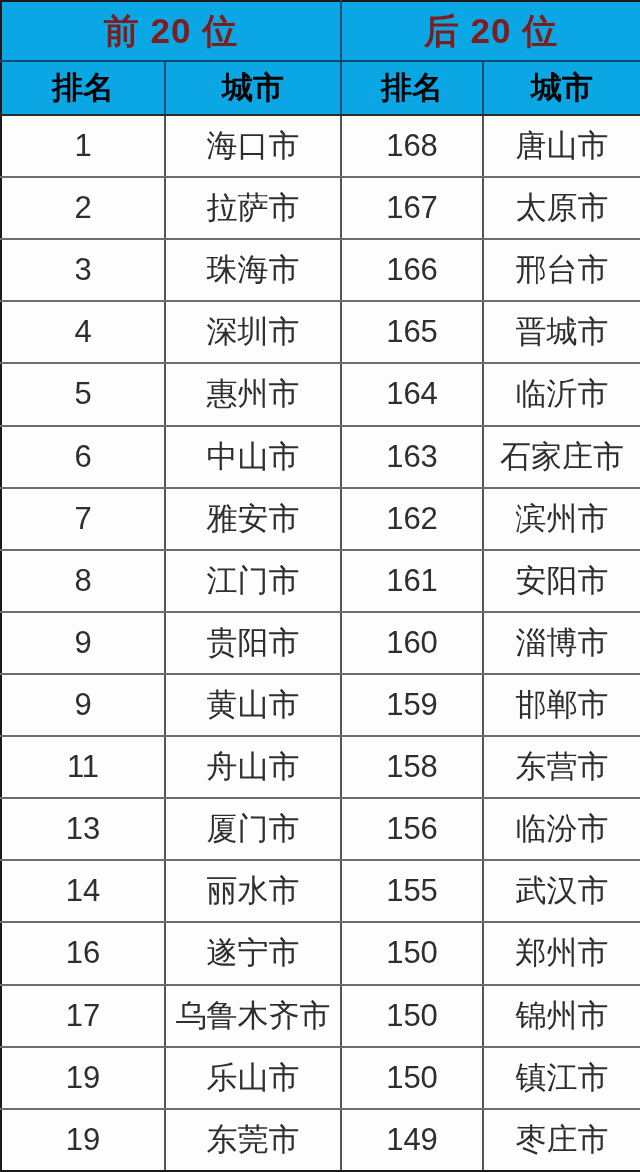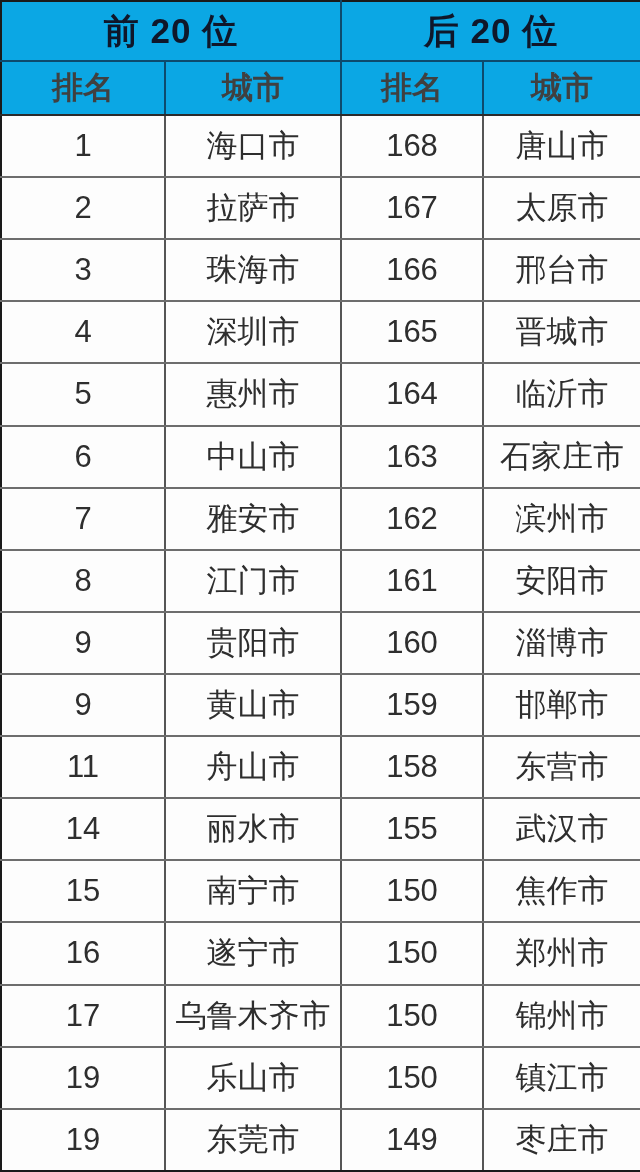--- a/index.html
+++ b/index.html
@@ -27,35 +27,35 @@
   col.c-city-r  { width: 158px; }
 
   th, td {
     text-align: center;
     vertical-align: middle;
     padding: 0;
   }
 
   tr.group-row th {
     background: #0ba7e4;
-    color: #0f172a;
+    color: #7f1d1d;
     font-size: 35px;
     font-weight: bold;
     height: 58px;
     letter-spacing: 1px;
     border: 2px solid #0d4a6d;
     border-top-color: #1a1a1a;
     text-align: center;
   }
   tr.group-row th:first-child { border-left-color: #1a1a1a; }
   tr.group-row th:last-child  { border-right-color: #1a1a1a; }
 
   tr.sub-row th {
     background: #0ba7e4;
-    color: #404040;
+    color: #000000;
     font-size: 31px;
     font-weight: bold;
     height: 52px;
     border: 2px solid #0d4a6d;
   }
   tr.sub-row th:first-child { border-left-color: #1a1a1a; }
   tr.sub-row th:last-child  { border-right-color: #1a1a1a; }
   tr.sub-row th { border-bottom-color: #2b2b2b; }
 
   tbody td {
@@ -155,32 +155,32 @@
         <td class="half-start">159</td>
         <td>邯郸市</td>
       </tr>
       <tr>
         <td>11</td>
         <td>舟山市</td>
         <td class="half-start">158</td>
         <td>东营市</td>
       </tr>
       <tr>
+        <td>13</td>
+        <td>厦门市</td>
+        <td class="half-start">156</td>
+        <td>临汾市</td>
+      </tr>
+      <tr>
         <td>14</td>
         <td>丽水市</td>
         <td class="half-start">155</td>
         <td>武汉市</td>
       </tr>
       <tr>
-        <td>15</td>
-        <td>南宁市</td>
-        <td class="half-start">150</td>
-        <td>焦作市</td>
-      </tr>
-      <tr>
         <td>16</td>
         <td>遂宁市</td>
         <td class="half-start">150</td>
         <td>郑州市</td>
       </tr>
       <tr>
         <td>17</td>
         <td>乌鲁木齐市</td>
         <td class="half-start">150</td>
         <td>锦州市</td>

